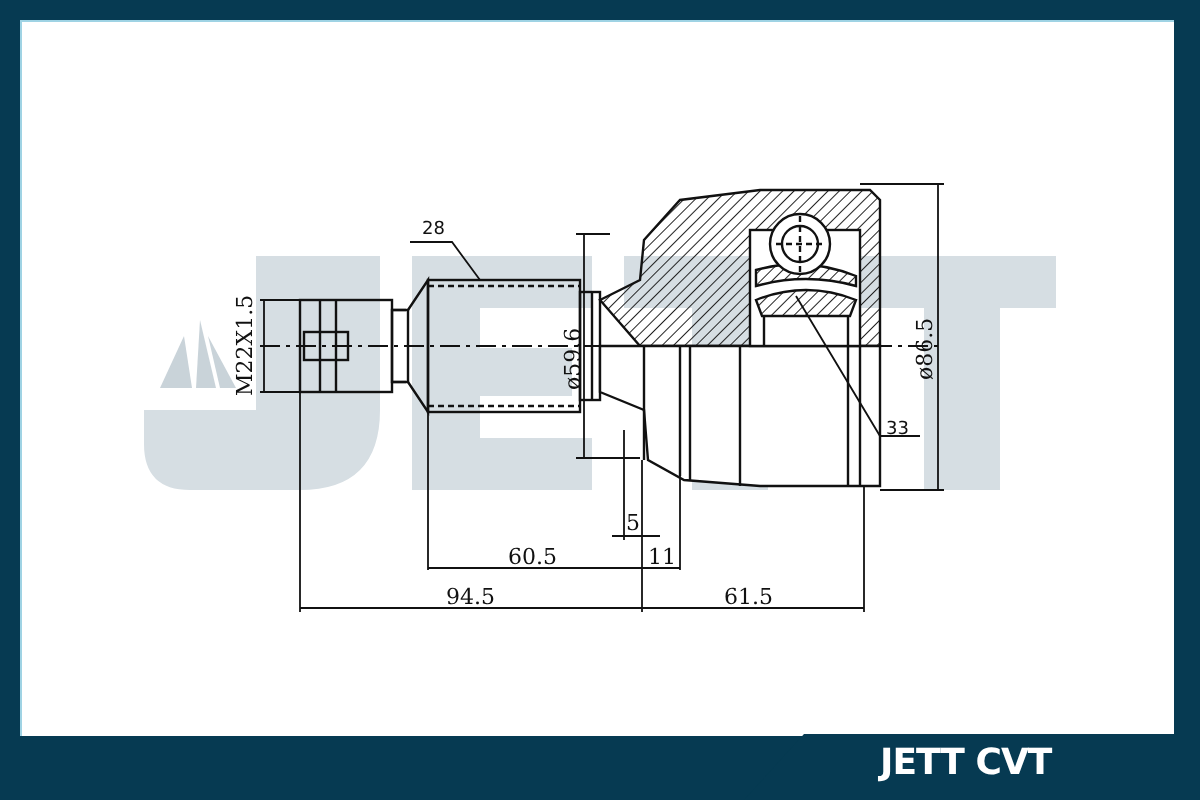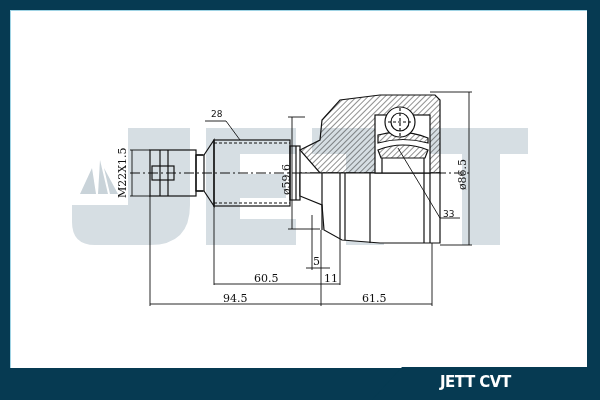--- a/index.html
+++ b/index.html
@@ -1,21 +1,21 @@
 <!DOCTYPE html>
 <html><head>
 <meta charset="utf-8">
 <style>
   html, body { margin: 0; padding: 0; }
   body { width: 600px; height: 400px; overflow: hidden; background: #063a52; font-family: "DejaVu Sans", sans-serif; }
   .frame { position: relative; width: 600px; height: 400px; background: #063a52; }
   .sheet { position: absolute; left: 10px; top: 10px; width: 577px; height: 357px; background: #ffffff; border-top: 1px solid #9fd3e4; border-left: 1px solid #9fd3e4; }
   .drawing { position: absolute; left: 0; top: 0; width: 600px; height: 400px; }
   .footer-band { position: absolute; left: 0; top: 0; width: 600px; height: 400px; pointer-events: none; }
-  .brand-label { position: absolute; left: 440px; top: 372px; width: 120px; height: 20px; color: #ffffff; font-family: "DejaVu Sans", sans-serif; font-weight: bold; font-size: 15px; letter-spacing: -0.5px; line-height: 20px; }
+  .brand-label { position: absolute; left: 440px; top: 372px; width: 120px; height: 20px; color: #ffffff; font-family: "DejaVu Sans", sans-serif; font-weight: bold; font-size: 18px; letter-spacing: -0.5px; line-height: 20px; }
   .dim { font-family: "DejaVu Serif", serif; font-size: 11px; fill: #111; }
   .dim-small { font-family: "DejaVu Sans", sans-serif; font-size: 9px; fill: #111; }
 </style>
 </head>
 <body>
 
 <div class="frame">
   <div class="sheet"></div>
 
   <svg class="drawing" viewBox="0 0 600 400">

